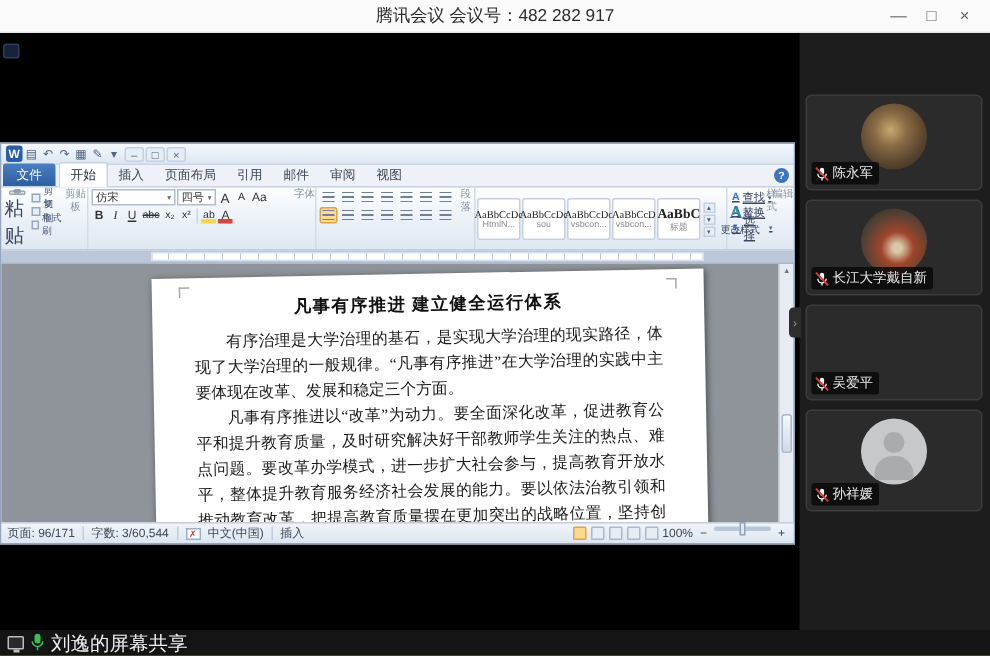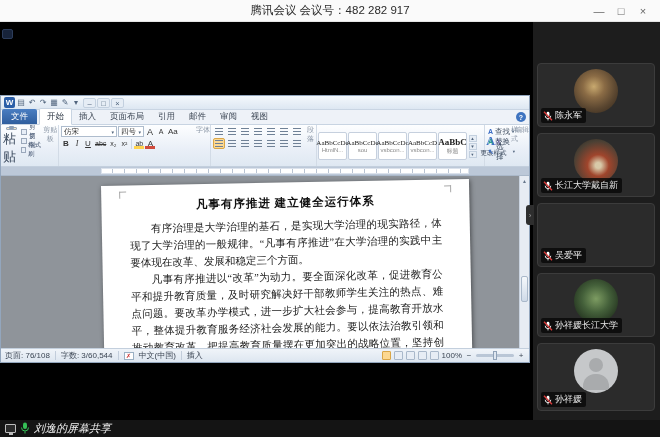--- a/index.html
+++ b/index.html
@@ -94,21 +94,21 @@
   .garr span { font-size:4.5px; color:#51657e; line-height:5px; width:8px; text-align:center;
     border:1px solid #c3d0df; background:#e6edf5; }
   .chstyles { width:33px; display:flex; flex-direction:column; align-items:center; justify-content:center; }
   .aa-icon { line-height:12px; }
   .aa-big { font-family:"Liberation Serif",serif; font-size:12px; font-weight:bold; color:#3b6cc4; }
   .aa-small { font-family:"Liberation Serif",serif; font-size:8px; font-weight:bold; color:#8e7cc3; }
   .chlabel { font-size:6.5px; color:#39485c; white-space:nowrap; }
 
   .g-edit { width:44px; border-right:none; }
   .g-edit .gcontent { padding:2px 0 0 3px; display:flex; flex-direction:column; gap:1px; }
-  .erow { display:flex; align-items:center; gap:2px; font-size:7.5px; color:#39485c; height:9px; }
+  .erow { display:flex; align-items:center; gap:2px; font-size:7.5px; color:#39485c; height:9px;text-decoration:underline; }
   .eicon { font-size:7px; font-weight:bold; color:#3b6cc4; }
   .eicon.repl { color:#2f9e8f; }
   .ecaret { font-size:4.5px; color:#51657e; }
 
   .w-ruler { height:9px; background:#bcc8d8; position:relative; border-bottom:1px solid #aab8c9; }
   .ruler-strip { position:absolute; left:100px; width:368px; top:1px; bottom:1px; background:#fff;
     box-shadow:inset 0 0 0 1px #dbe2ec;
     background-image:repeating-linear-gradient(to right,transparent 0 11px,#b9c4d3 11px 12px); }
 
   .w-doc { position:relative; flex:1; background:#8f949a; overflow:hidden; }
@@ -124,21 +124,21 @@
   .vscroll { position:absolute; right:0; top:0; bottom:0; width:10px; background:#e7ecf3; border-left:1px solid #c9d3e0; }
   .sarrow { display:block; font-size:5px; color:#67778c; text-align:center; padding-top:2px; }
   .sthumb { position:absolute; left:1px; right:1px; top:58%; height:26px;
     background:linear-gradient(#f5f8fb,#cfdae8); border:1px solid #a9b8ca; border-radius:2px; }
 
   .w-status { height:14px; background:linear-gradient(#f0f4f9,#dde6f0); border-top:1px solid #c3cfdd;
     display:flex; align-items:center; padding:0 4px; font-size:8px; color:#3c4654; gap:5px; }
   .ssep { width:1px; height:9px; background:#c2cddb; }
   .proof { width:10px; height:8px; background:#fff; border:1px solid #9ab0c4; font-size:6px; color:#c33;
     display:flex; align-items:center; justify-content:center; }
-  .s-right { margin-left:auto; display:flex; align-items:center; gap:3px; }
+  .s-right { margin-left:auto; display:flex; gap:3px; }
   .vbtn { width:9px; height:9px; border:1px solid #a9b8ca; background:#e7edf5; border-radius:1px; }
   .vbtn.active { background:#fcd891; border-color:#d9a648; }
   .zbtn { font-size:8px; color:#3c4654; width:8px; text-align:center; }
   .ztrack { width:38px; height:3px; background:#b9c6d6; border-radius:2px; position:relative; }
   .zthumb { position:absolute; left:17px; top:-3px; width:4px; height:9px;
     background:#dfe7f1; border:1px solid #8fa2b8; }
 
   
   .sidebar { width:128px; background:#1d1d1d; border-left:1px solid #000; position:relative;
     padding:41px 5px 0 4px; }
@@ -161,21 +161,21 @@
     border-radius:12px 12px 0 0; background:#a9abad; }
   .plabel { position:absolute; left:3px; bottom:3px; display:inline-flex; align-items:center; gap:2px;
     background:rgba(8,8,8,.82); padding:1px 4px 1px 2px; border-radius:2px; max-width:116px; }
   .plabel span { font-size:9px; color:#e8e8e8; white-space:nowrap; overflow:hidden; }
 
   
   .bottombar { position:absolute; left:0; right:0; bottom:0; height:17px; background:#141414;
     display:flex; align-items:center; gap:4px; padding:0 5px; }
   .monitor-icon { width:11px; height:9px; border:1px solid #bdbdbd; border-radius:1px; position:relative; background:#2a2a2a; }
   .monitor-icon:after { content:""; position:absolute; left:3px; bottom:-3px; width:4px; height:2px; background:#bdbdbd; }
-  .sharing-label { font-size:11px; color:#f0f0f0;font-style:italic; }
+  .sharing-label { font-size:13px; color:#f0f0f0; }
 </style>
 </head>
 <body>
 
 <div class="app">
 
   <header class="mtg-titlebar">
     <span class="mtg-title">腾讯会议 会议号：482 282 917</span>
     <div class="mtg-controls">
       <span>—</span>
@@ -397,21 +397,21 @@
             <p class="doc-p">有序治理是大学治理的基石，是实现大学治理的现实路径，体现了大学治理的一般规律。“凡事有序推进”在大学治理的实践中主要体现在改革、发展和稳定三个方面。</p>
             <p class="doc-p">凡事有序推进以“改革”为动力。要全面深化改革，促进教育公平和提升教育质量，及时研究解决好干部教师学生关注的热点、难点问题。要改革办学模式，进一步扩大社会参与，提高教育开放水平，整体提升教育服务经济社会发展的能力。要以依法治教引领和推动教育改革，把提高教育质量摆在更加突出的战略位置，坚持创新、协调、绿色、开放、共享的新发展理念。</p>
           </div>
           <div class="vscroll">
             <span class="sarrow">▲</span>
             <div class="sthumb"></div>
           </div>
         </div>
 
         <div class="w-status">
-          <span>页面: 76/108</span>
+          <span>页面: 96/171</span>
           <span class="ssep"></span>
           <span>字数: 3/60,544</span>
           <span class="ssep"></span>
           <span class="proof">✗</span>
           <span>中文(中国)</span>
           <span class="ssep"></span>
           <span>插入</span>
           <div class="s-right">
             <span class="vbtn active"></span>
             <span class="vbtn"></span>
@@ -466,32 +466,20 @@
           <svg width="10" height="10" viewBox="0 0 10 10">
               <rect x="3.6" y="0.8" width="2.8" height="4.8" rx="1.4" fill="#fff"></rect>
               <path d="M2.2 4.8a2.8 2.8 0 0 0 5.6 0" fill="none" stroke="#fff" stroke-width="0.9"></path>
               <line x1="5" y1="7.8" x2="5" y2="9.4" stroke="#fff" stroke-width="0.9"></line>
               <line x1="1" y1="0.8" x2="9" y2="9.2" stroke="#e03c3c" stroke-width="1.3"></line>
             </svg>
           <span>吴爱平</span>
         </div>
       </div>
 
-      <div class="tile">
-        <div class="avatar av-tree"></div>
-        <div class="plabel">
-          <svg width="10" height="10" viewBox="0 0 10 10">
-              <rect x="3.6" y="0.8" width="2.8" height="4.8" rx="1.4" fill="#fff"></rect>
-              <path d="M2.2 4.8a2.8 2.8 0 0 0 5.6 0" fill="none" stroke="#fff" stroke-width="0.9"></path>
-              <line x1="5" y1="7.8" x2="5" y2="9.4" stroke="#fff" stroke-width="0.9"></line>
-              <line x1="1" y1="0.8" x2="9" y2="9.2" stroke="#e03c3c" stroke-width="1.3"></line>
-            </svg>
-          <span>孙祥媛长江大学</span>
-        </div>
-      </div>
 
       <div class="tile last">
         <div class="avatar av-gray">
           <div class="p-head"></div>
           <div class="p-body"></div>
         </div>
         <div class="plabel">
           <svg width="10" height="10" viewBox="0 0 10 10">
               <rect x="3.6" y="0.8" width="2.8" height="4.8" rx="1.4" fill="#fff"></rect>
               <path d="M2.2 4.8a2.8 2.8 0 0 0 5.6 0" fill="none" stroke="#fff" stroke-width="0.9"></path>

